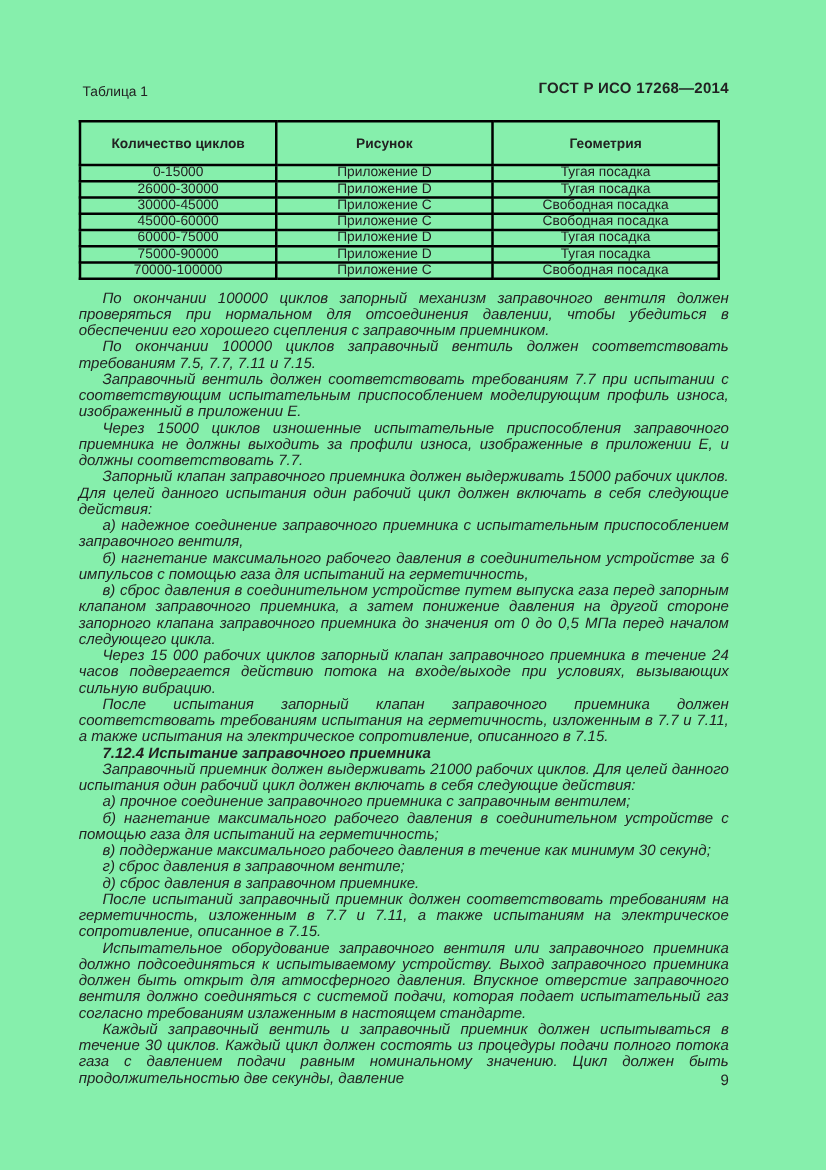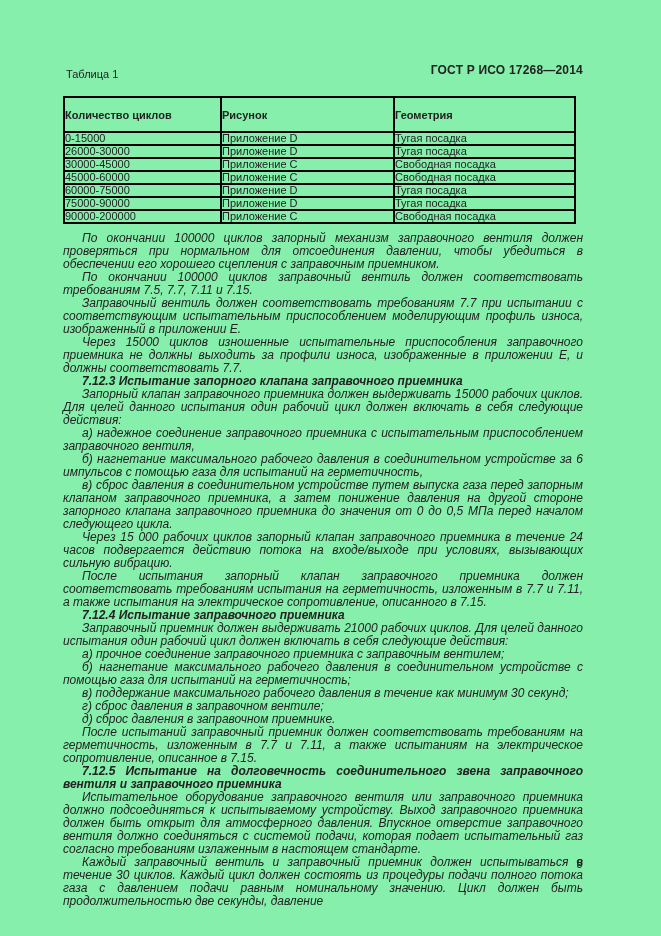--- a/index.html
+++ b/index.html
@@ -30,21 +30,21 @@
     position: absolute;
     top: 96px; left: 63px;
     width: 511px;
     border-collapse: collapse;
     table-layout: fixed;
     font-size: 11px;
   }
   table.cycles th, table.cycles td {
     border: 2px solid #000000;
     padding: 0;
-    text-align: left;
+    text-align: center;
     vertical-align: middle;
     overflow: hidden;
     white-space: nowrap;
   }
   table.cycles th {
     height: 35px;
     font-weight: bold;
     font-size: 11px;
   }
   table.cycles td {
@@ -115,47 +115,45 @@
         <td>60000-75000</td>
         <td>Приложение D</td>
         <td>Тугая посадка</td>
       </tr>
       <tr>
         <td>75000-90000</td>
         <td>Приложение D</td>
         <td>Тугая посадка</td>
       </tr>
       <tr>
-        <td>90000-200000</td>
+        <td>70000-100000</td>
         <td>Приложение C</td>
         <td>Свободная посадка</td>
       </tr>
     </tbody>
   </table>
 
   <div class="body-text">
     <p>По окончании 100000 циклов запорный механизм заправочного вентиля должен проверяться при нормальном для отсоединения давлении, чтобы убедиться в обеспечении его хорошего сцепления с заправочным приемником.</p>
     <p>По окончании 100000 циклов заправочный вентиль должен соответствовать требованиям 7.5, 7.7, 7.11 и 7.15.</p>
     <p>Заправочный вентиль должен соответствовать требованиям 7.7 при испытании с соответствующим испытательным приспособлением моделирующим профиль износа, изображенный в приложении Е.</p>
     <p>Через 15000 циклов изношенные испытательные приспособления заправочного приемника не должны выходить за профили износа, изображенные в приложении Е, и должны соответствовать 7.7.</p>
-    <p class="bold">7.12.3 Испытание запорного клапана заправочного приемника</p>
     <p>Запорный клапан заправочного приемника должен выдерживать 15000 рабочих циклов. Для целей данного испытания один рабочий цикл должен включать в себя следующие действия:</p>
     <p>а) надежное соединение заправочного приемника с испытательным приспособлением заправочного вентиля,</p>
     <p>б) нагнетание максимального рабочего давления в соединительном устройстве за 6 импульсов с помощью газа для испытаний на герметичность,</p>
     <p>в) сброс давления в соединительном устройстве путем выпуска газа перед запорным клапаном заправочного приемника, а затем понижение давления на другой стороне запорного клапана заправочного приемника до значения от 0 до 0,5 МПа перед началом следующего цикла.</p>
     <p>Через 15 000 рабочих циклов запорный клапан заправочного приемника в течение 24 часов подвергается действию потока на входе/выходе при условиях, вызывающих сильную вибрацию.</p>
     <p>После испытания запорный клапан заправочного приемника должен соответствовать требованиям испытания на герметичность, изложенным в 7.7 и 7.11, а также испытания на электрическое сопротивление, описанного в 7.15.</p>
     <p class="bold">7.12.4 Испытание заправочного приемника</p>
     <p>Заправочный приемник должен выдерживать 21000 рабочих циклов. Для целей данного испытания один рабочий цикл должен включать в себя следующие действия:</p>
     <p>а) прочное соединение заправочного приемника с заправочным вентилем;</p>
     <p>б) нагнетание максимального рабочего давления в соединительном устройстве с помощью газа для испытаний на герметичность;</p>
     <p>в) поддержание максимального рабочего давления в течение как минимум 30 секунд;</p>
     <p>г) сброс давления в заправочном вентиле;</p>
     <p>д) сброс давления в заправочном приемнике.</p>
     <p>После испытаний заправочный приемник должен соответствовать требованиям на герметичность, изложенным в 7.7 и 7.11, а также испытаниям на электрическое сопротивление, описанное в 7.15.</p>
-    <p class="bold">7.12.5 Испытание на долговечность соединительного звена заправочного вентиля и заправочного приемника</p>
     <p>Испытательное оборудование заправочного вентиля или заправочного приемника должно подсоединяться к испытываемому устройству. Выход заправочного приемника должен быть открыт для атмосферного давления. Впускное отверстие заправочного вентиля должно соединяться с системой подачи, которая подает испытательный газ согласно требованиям излаженным в настоящем стандарте.</p>
     <p>Каждый заправочный вентиль и заправочный приемник должен испытываться в течение 30 циклов. Каждый цикл должен состоять из процедуры подачи полного потока газа с давлением подачи равным номинальному значению. Цикл должен быть продолжительностью две секунды, давление</p>
   </div>
 
   <div class="page-number">9</div>
 
 </div>
 
 </body></html>

